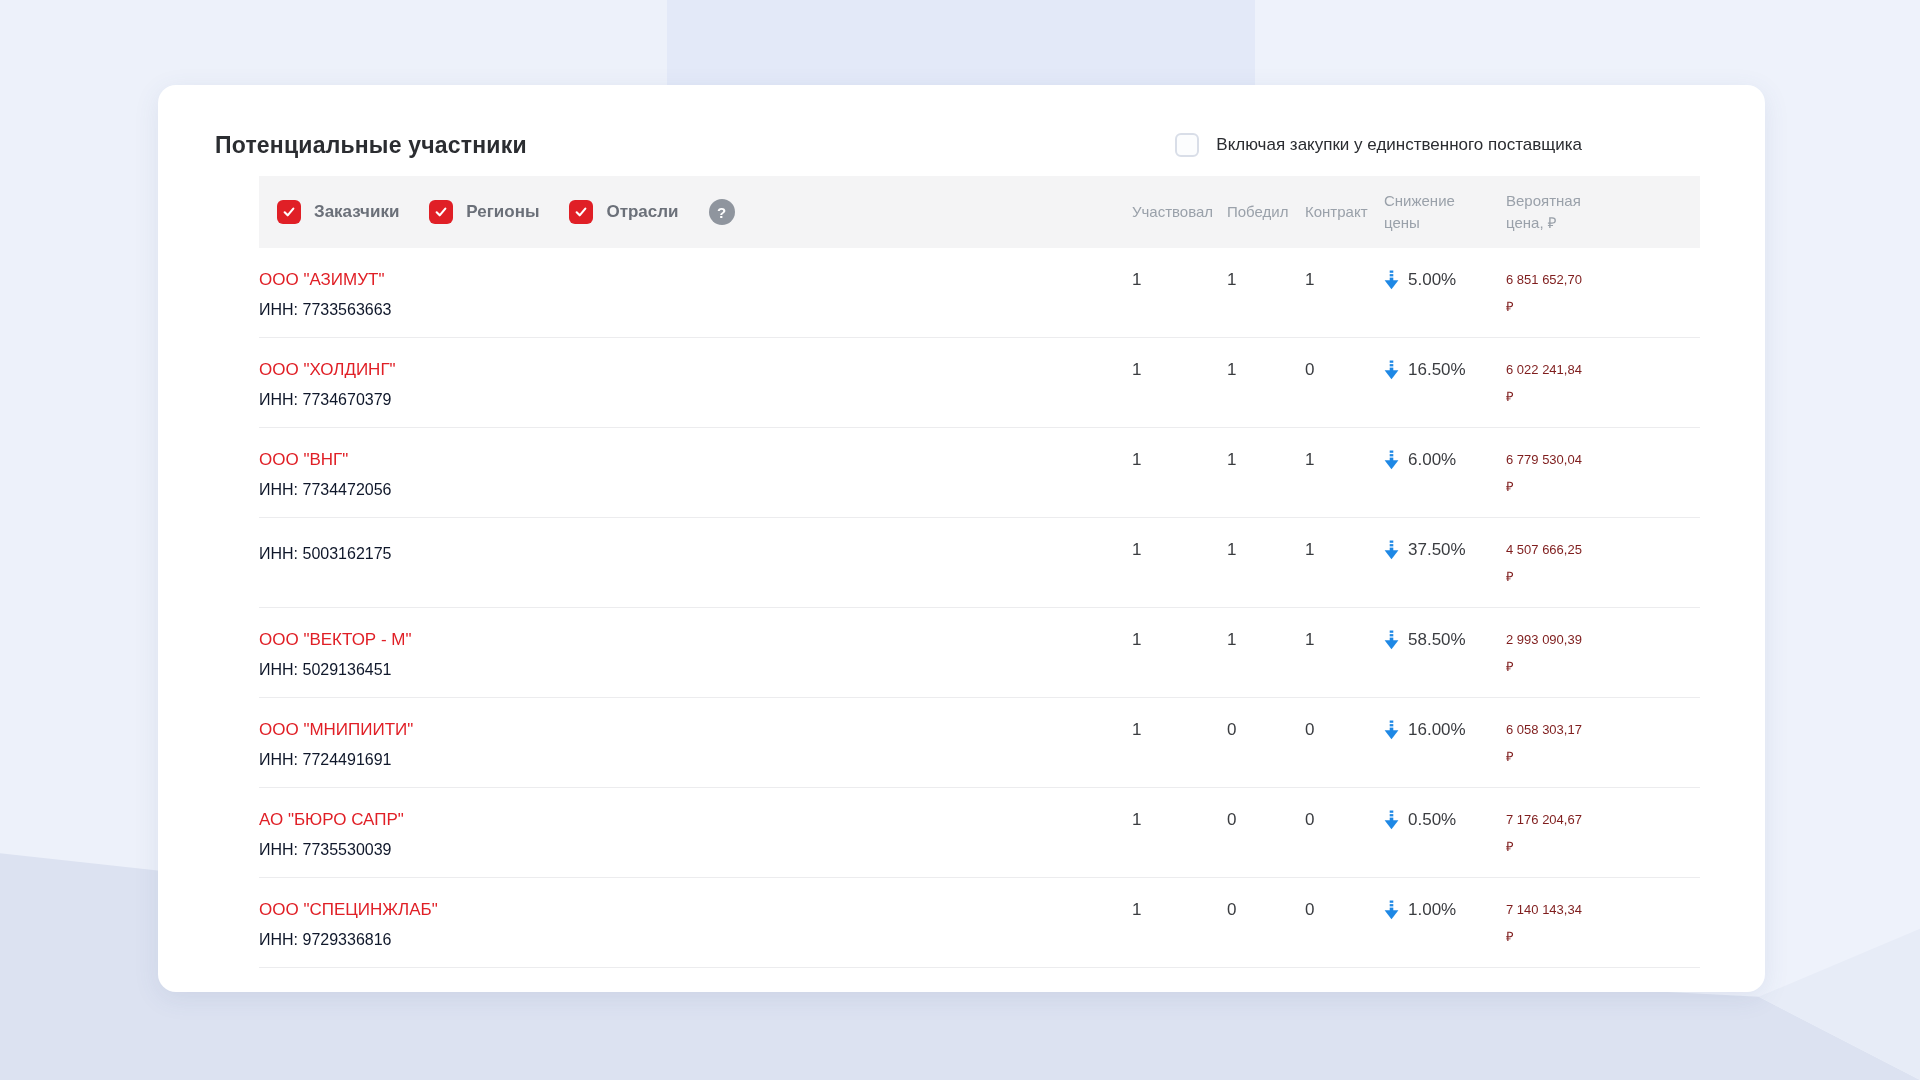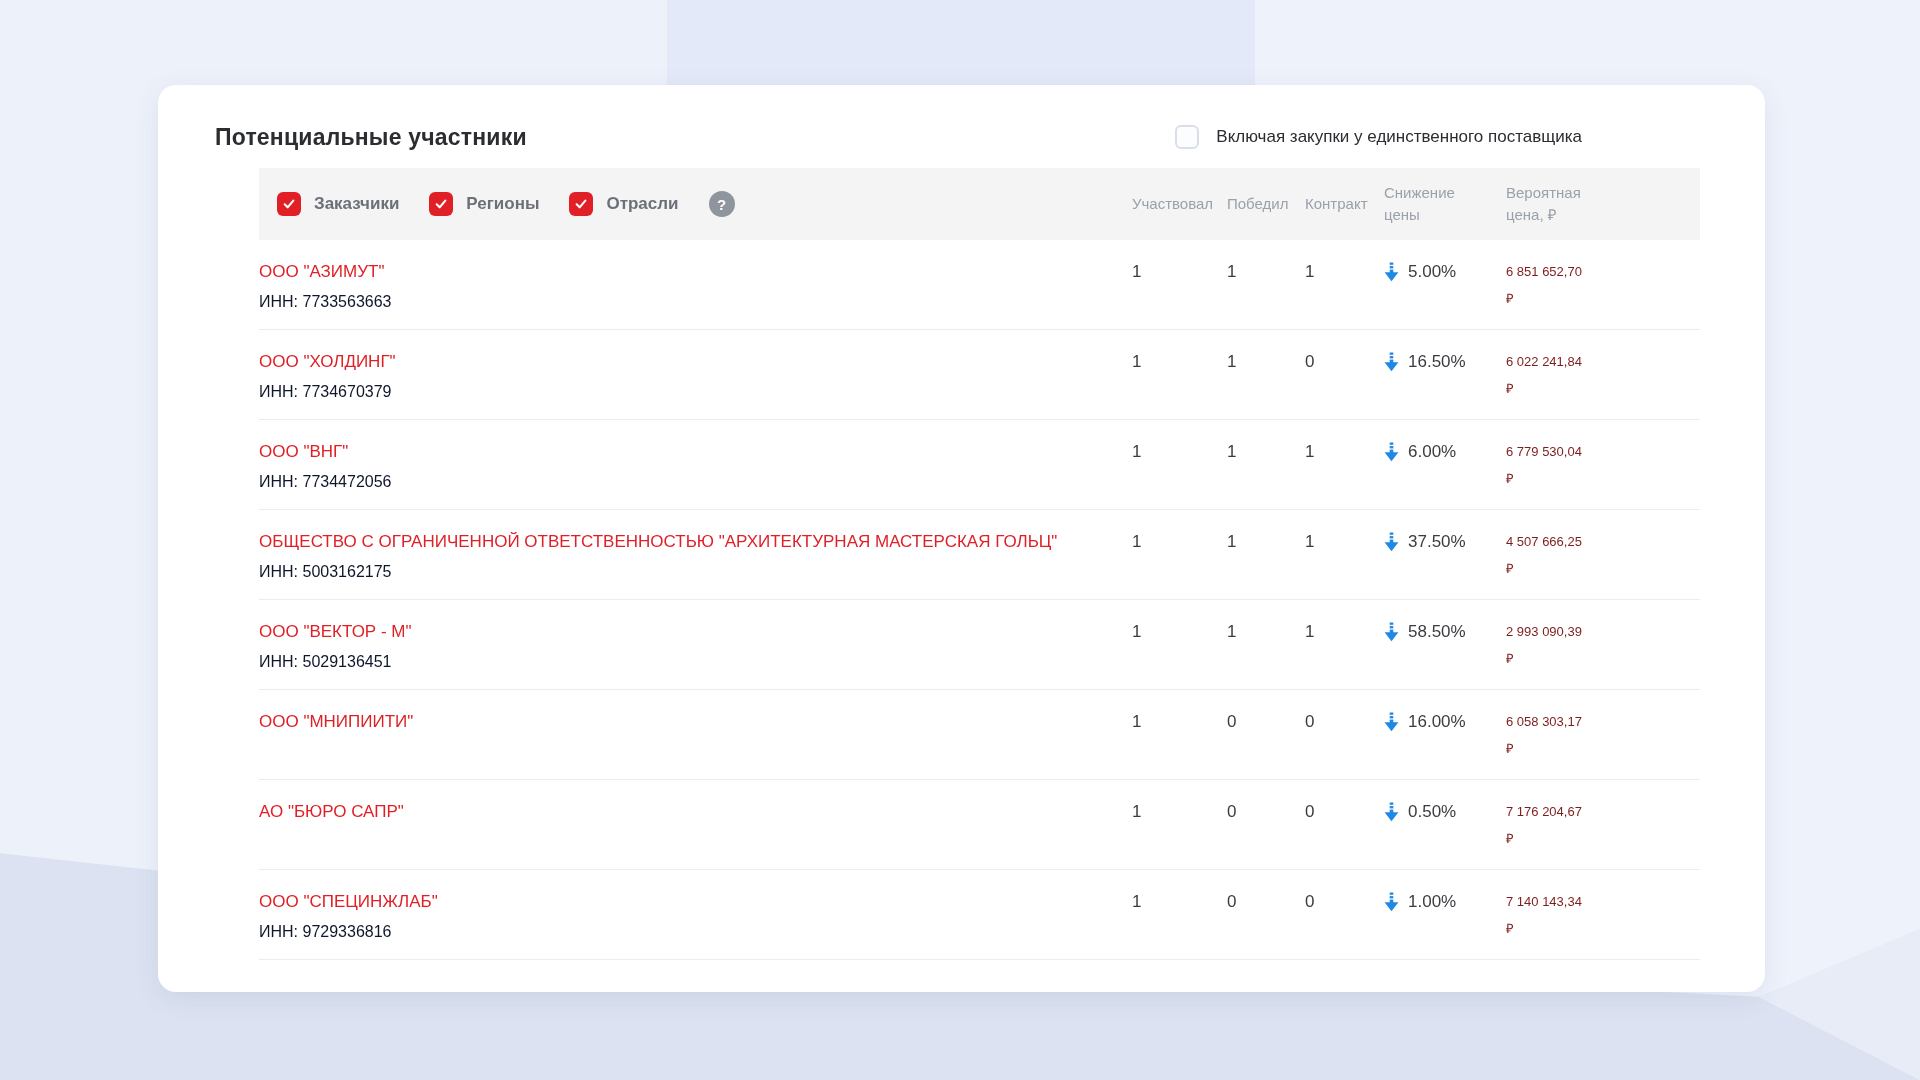--- a/index.html
+++ b/index.html
@@ -24,21 +24,21 @@
     background:#e7ecf7;
     clip-path:polygon(91.6% 92.3%, 100% 86%, 100% 100%);
   }
 
   
   .card {
     position:absolute; left:158px; top:85px;
     width:1607px; height:907px;
     background:#ffffff; border-radius:18px;
     box-shadow:0 6px 26px rgba(70,90,140,0.10);
-    padding:8px 65px 0 57px;
+    padding:16px 65px 0 57px;
   }
 
   .card-header {
     display:flex; align-items:center; justify-content:space-between;
     padding-top:26px; height:62px;
   }
   .page-title { font-size:23px; font-weight:700; color:#2b2d31; letter-spacing:.2px; }
 
   .single-supplier { display:flex; align-items:center; gap:17px; margin-right:118px; cursor:pointer; }
   .cb-unchecked {
@@ -212,21 +212,20 @@
       <span class="drop-val">6.00%</span>
     </div>
     <div class="cell price-cell">
       <div>6 779 530,04</div>
       <div class="price-cur">₽</div>
     </div>
   </div>
 
   <div class="row grid">
     <div class="cell name-cell">
-      <div class="pname">ОБЩЕСТВО С ОГРАНИЧЕННОЙ ОТВЕТСТВЕННОСТЬЮ "АРХИТЕКТУРНАЯ МАСТЕРСКАЯ ГОЛЬЦ"</div>
       <div class="pinn">ИНН: 5003162175</div>
     </div>
     <div class="cell num">1</div>
     <div class="cell num">1</div>
     <div class="cell num">1</div>
     <div class="cell drop-cell">
       <span class="drop-icon">
         <svg width="15" height="20" viewBox="0 0 15 20">
           <g fill="#1e88e5">
             <rect x="5.7" y="0.5" width="3.6" height="2.3"></rect>
@@ -267,20 +266,21 @@
     </div>
     <div class="cell price-cell">
       <div>2 993 090,39</div>
       <div class="price-cur">₽</div>
     </div>
   </div>
 
   <div class="row grid">
     <div class="cell name-cell">
       <div class="pname">ООО "МНИПИИТИ"</div>
+      <div class="pinn">ИНН: 7724491691</div>
     </div>
     <div class="cell num">1</div>
     <div class="cell num">0</div>
     <div class="cell num">0</div>
     <div class="cell drop-cell">
       <span class="drop-icon">
         <svg width="15" height="20" viewBox="0 0 15 20">
           <g fill="#1e88e5">
             <rect x="5.7" y="0.5" width="3.6" height="2.3"></rect>
             <rect x="5.7" y="4.1" width="3.6" height="2.3"></rect>
@@ -293,20 +293,21 @@
     </div>
     <div class="cell price-cell">
       <div>6 058 303,17</div>
       <div class="price-cur">₽</div>
     </div>
   </div>
 
   <div class="row grid">
     <div class="cell name-cell">
       <div class="pname">АО "БЮРО САПР"</div>
+      <div class="pinn">ИНН: 7735530039</div>
     </div>
     <div class="cell num">1</div>
     <div class="cell num">0</div>
     <div class="cell num">0</div>
     <div class="cell drop-cell">
       <span class="drop-icon">
         <svg width="15" height="20" viewBox="0 0 15 20">
           <g fill="#1e88e5">
             <rect x="5.7" y="0.5" width="3.6" height="2.3"></rect>
             <rect x="5.7" y="4.1" width="3.6" height="2.3"></rect>

